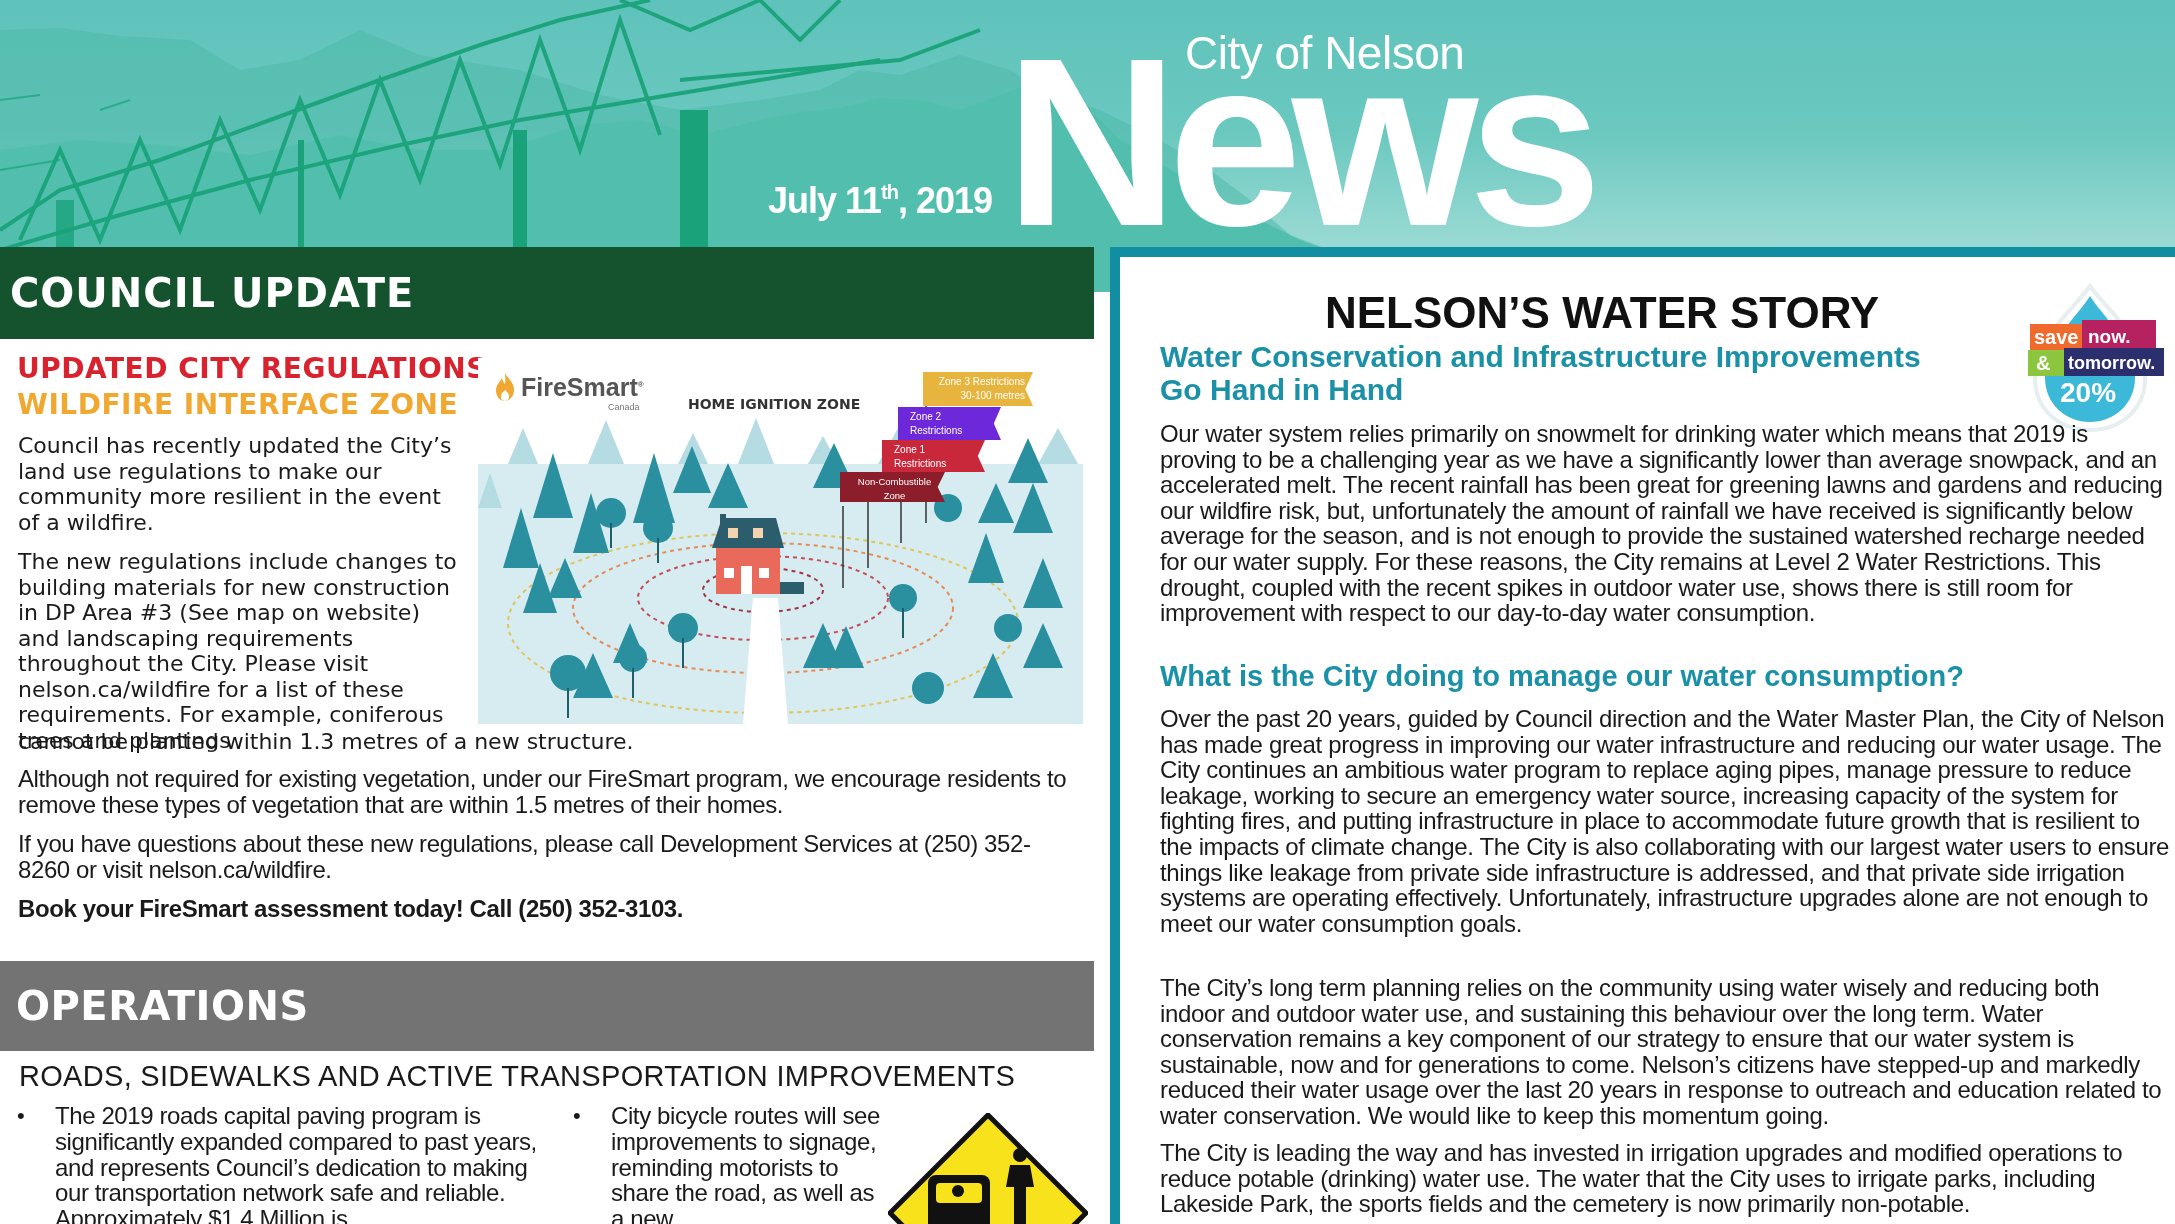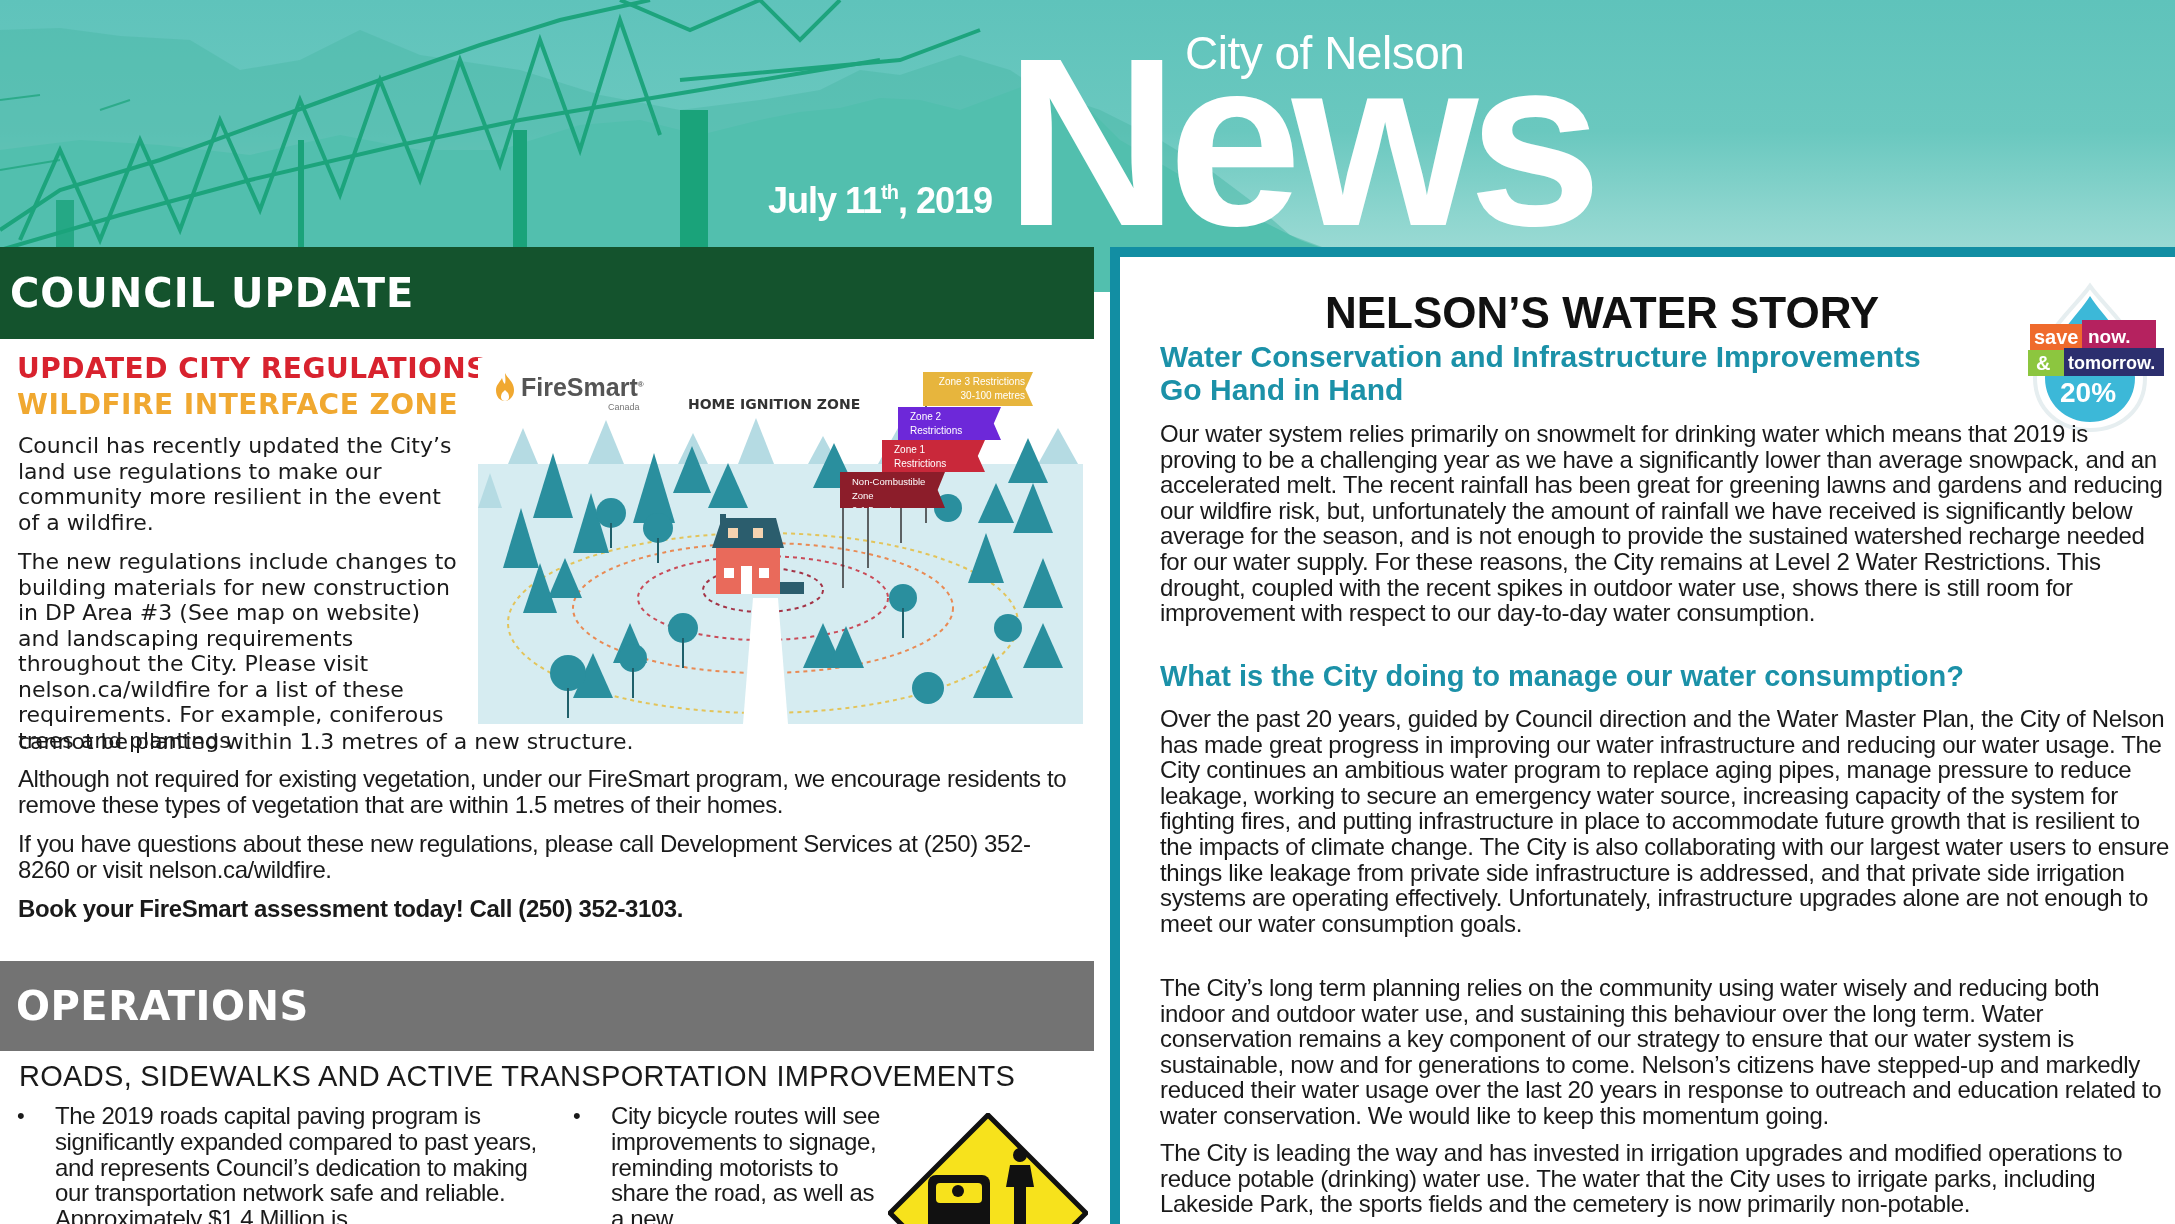--- a/index.html
+++ b/index.html
@@ -61,21 +61,21 @@
   .fs-logo { position: absolute; left: 14px; top: 14px; display: flex; align-items: center; }
   .fs-logo .flame { width: 26px; height: 30px; }
   .fs-logo .fs-name { font-family: "Liberation Sans", sans-serif; font-weight: bold; font-size: 25px; color: #555; margin-left: 3px; }
   .fs-logo .fs-country { position: absolute; left: 116px; top: 30px; font-size: 9px; color: #777; font-family: "Liberation Sans", sans-serif; }
   .hiz-title { position: absolute; left: 210px; top: 38px; font-family: "DejaVu Sans", sans-serif; font-weight: bold; font-size: 14px; color: #333; }
   .fs-scene { position: absolute; left: 0; top: 0; }
   .flag { position: absolute; color: #fff; font-family: "Liberation Sans", sans-serif; font-size: 10px; line-height: 14px; padding: 3px 8px 2px 12px; }
   .flag-z3 { left: 445px; top: 14px; width: 110px; height: 34px; background: #e7b53d; clip-path: polygon(0 0, 100% 0, 93% 50%, 100% 100%, 0 100%); text-align: right; }
   .flag-z2 { left: 420px; top: 49px; width: 103px; height: 33px; background: #6d28d9; clip-path: polygon(0 0, 100% 0, 93% 50%, 100% 100%, 0 100%); }
   .flag-z1 { left: 388px; top: 82px; width: 103px; height: 32px; background: #c9283a; clip-path: polygon(0 0, 100% 0, 93% 50%, 100% 100%, 0 100%); margin-left: 16px; }
-  .flag-z0 { left: 362px; top: 114px; width: 105px; height: 36px; background: #8c1d2a; clip-path: polygon(0 0, 100% 0, 93% 50%, 100% 100%, 0 100%); font-size: 9.5px; }
+  .flag-z0 { left: 362px; top: 114px; width: 105px; height: 30px; background: #8c1d2a; clip-path: polygon(0 0, 100% 0, 93% 50%, 100% 100%, 0 100%); font-size: 9.5px; text-align: center; }
 
   .roads-title { position: absolute; left: 19px; top: 1060px; font-family: "Liberation Sans", sans-serif; font-size: 29px; color: #1a1a1a; letter-spacing: 0.3px; }
   .bullet-col { position: absolute; font-family: "Liberation Sans", sans-serif; font-size: 24px; line-height: 25.8px; color: #1a1a1a; letter-spacing: -0.4px; }
   .bullet-col .dot { position: absolute; left: -38px; top: 0; font-size: 22px; }
   .b1 { left: 55px; top: 1103px; width: 500px; }
   .b2 { left: 611px; top: 1103px; width: 270px; }
   .road-sign { position: absolute; left: 888px; top: 1113px; }
 
   
   .water-panel {

